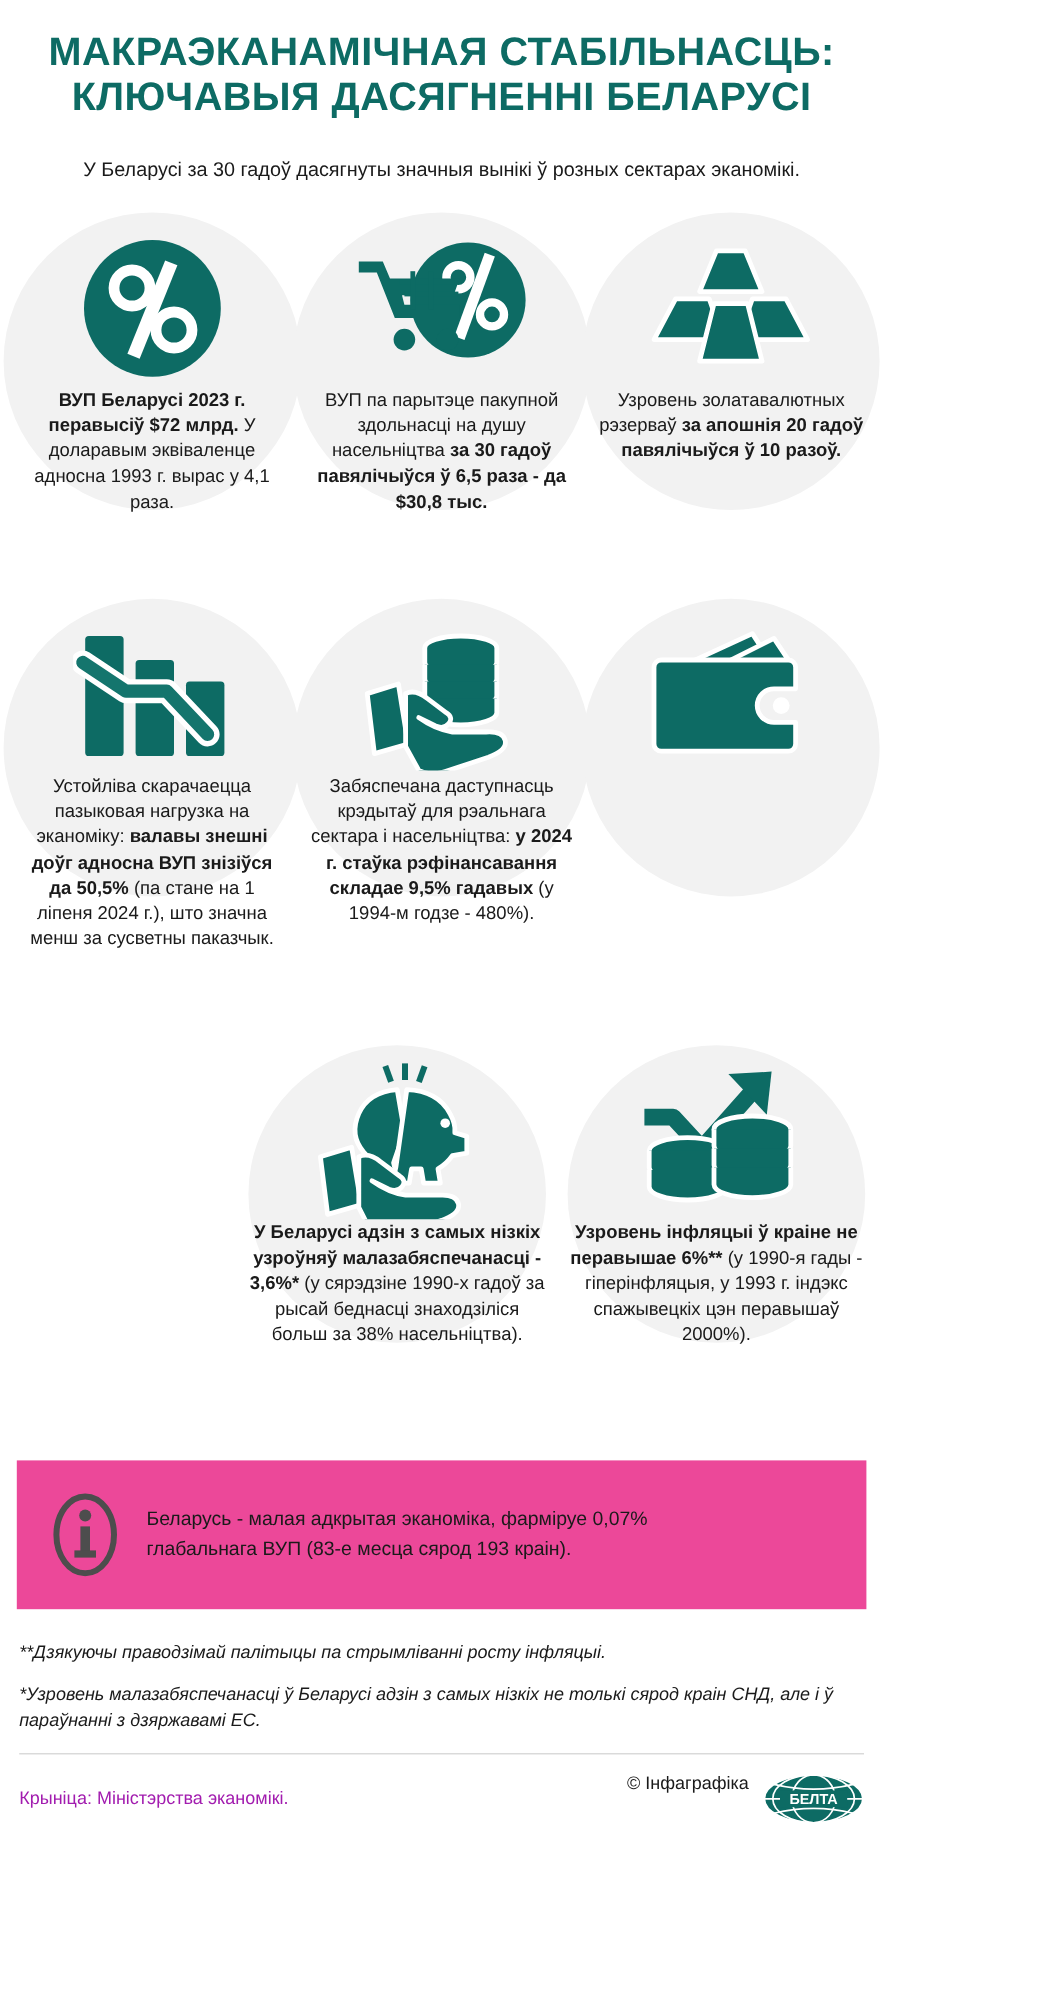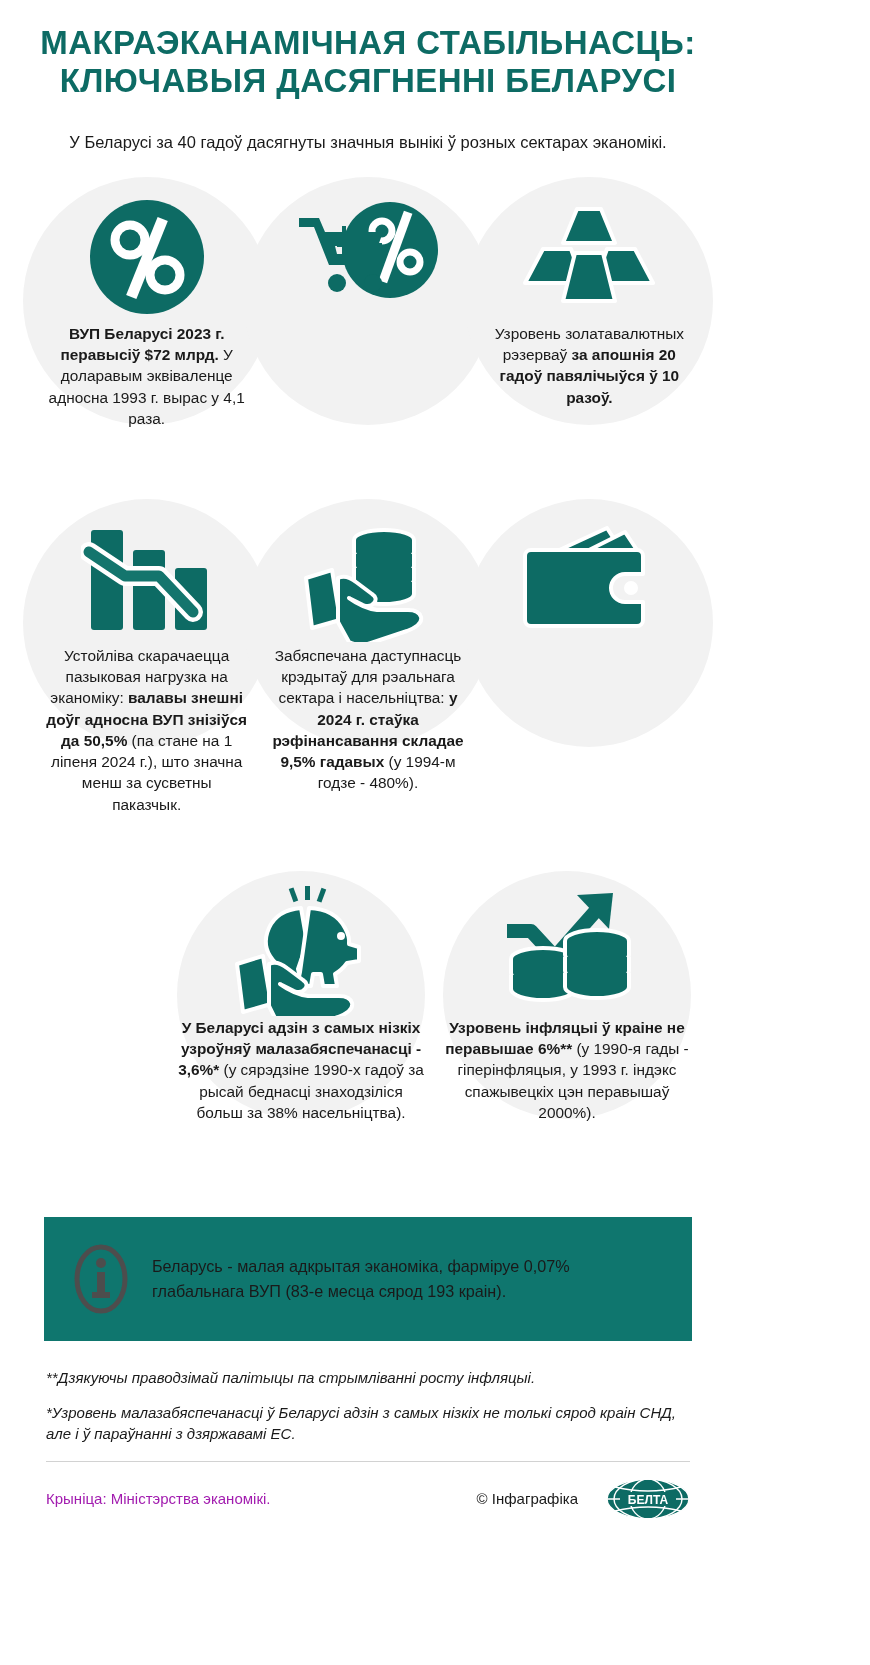--- a/index.html
+++ b/index.html
@@ -13,21 +13,21 @@
     height: 1665px;
     font-family: "Liberation Sans", sans-serif;
     color: #1a1a1a;
     overflow: hidden;
     position: relative;
   }
   .page {
     width: 736px;
     height: 1665px;
     box-sizing: border-box;
-    padding: 0 36px;
+    padding: 0 6px;
     position: relative;
   }
 
   
   .title-block {
     padding-top: 24px;
     text-align: center;
   }
   .main-title {
     color: #0d6b64;
@@ -102,21 +102,21 @@
 
   .row-1 .card { height: 300px; }
   .row-2 { margin-top: 22px; }
   .row-2 .card { height: 350px; }
   .row-3 { margin-top: 22px; }
   .row-3 .card { height: 330px; }
 
   
   .info-box {
     margin: 16px 8px 0 8px;
-    background: #0f766e;
+    background: #ec4899;
     padding: 26px 28px;
     display: flex;
     align-items: center;
     gap: 22px;
     box-sizing: border-box;
   }
   .info-icon {
     flex: 0 0 auto;
     width: 58px;
     height: 72px;
@@ -151,22 +151,22 @@
     display: flex;
     align-items: center;
     justify-content: space-between;
   }
   .source {
     font-size: 15px;
     color: #a21caf;
   }
   .credit-wrap {
     display: flex;
-    align-items: center;
-    gap: 28px;
+    align-items: flex-start;
+    gap: 12px;
   }
   .credit {
     font-size: 15px;
     color: #1a1a1a;
   }
   .belta-logo {
     width: 84px;
     height: 42px;
   }
   svg { display: block; }
@@ -174,21 +174,21 @@
 </head>
 <body>
 
 <div class="page">
 
   <div class="title-block">
     <h1 class="main-title">
       <span>МАКРАЭКАНАМІЧНАЯ СТАБІЛЬНАСЦЬ:</span><br>
       <span>КЛЮЧАВЫЯ ДАСЯГНЕННІ БЕЛАРУСІ</span>
     </h1>
-    <p class="subtitle">У Беларусі за 40 гадоў дасягнуты значныя вынікі ў розных сектарах эканомікі.</p>
+    <p class="subtitle">У Беларусі за 30 гадоў дасягнуты значныя вынікі ў розных сектарах эканомікі.</p>
   </div>
 
   <div class="grid">
 
     <div class="row row-1">
 
       <div class="card">
         <div class="card-circle"></div>
         <div class="icon-wrap">
           <svg width="122" height="122" viewBox="0 0 122 122" aria-hidden="true">
@@ -218,20 +218,23 @@
             <g fill="#0d6b64">
               <path d="M6 25 h20 l6 14 h58 l-5 14 H42 l2 8 h46 v11 H36 L21 34 H6z"></path>
               <rect x="40" y="40" width="46" height="4"></rect>
               <rect x="44" y="50" width="45" height="4"></rect>
               <rect x="49" y="33" width="4" height="32"></rect>
               <rect x="64" y="33" width="4" height="32"></rect>
               <circle cx="44" cy="90" r="9"></circle>
               <circle cx="80" cy="90" r="9"></circle>
             </g>
           </svg>
+        </div>
+        <div class="card-text">
+          <span>ВУП па парытэце пакупной здольнасці на душу насельніцтва </span><b>за 30 гадоў павялічыўся ў 6,5 раза - да $30,8 тыс.</b>
         </div>
       </div>
 
       <div class="card">
         <div class="card-circle"></div>
         <div class="icon-wrap">
           <svg width="140" height="120" viewBox="0 0 140 120" aria-hidden="true">
             <g fill="#0d6b64" stroke="#ffffff" stroke-width="4" stroke-linejoin="round">
               <path d="M58 12 L82 12 L96 46 L44 46 Z"></path>
               <path d="M24 52 L52 52 L64 86 L6 86 Z"></path>

